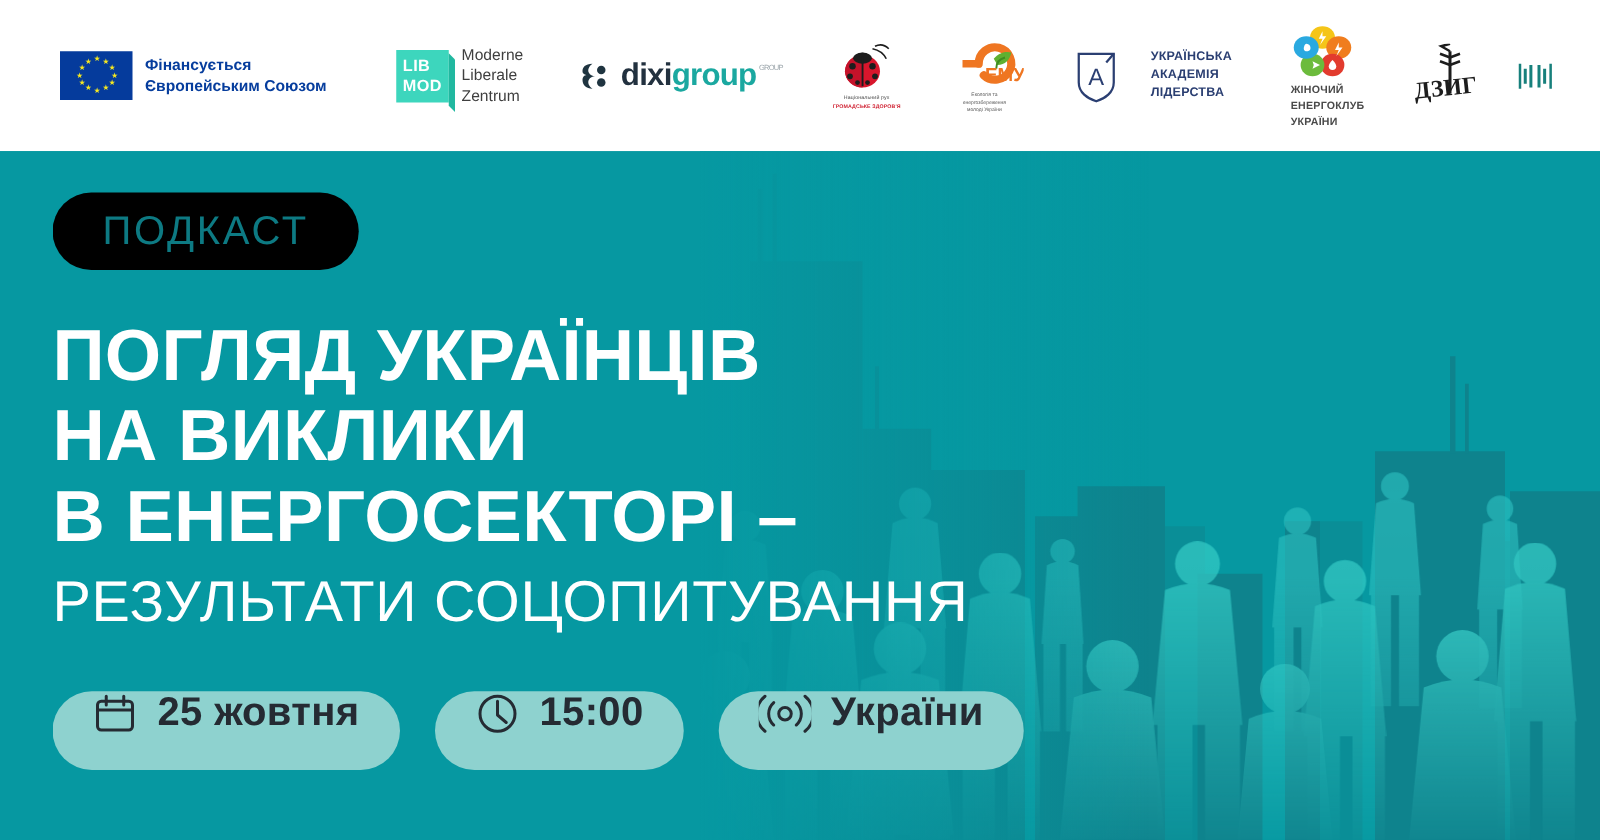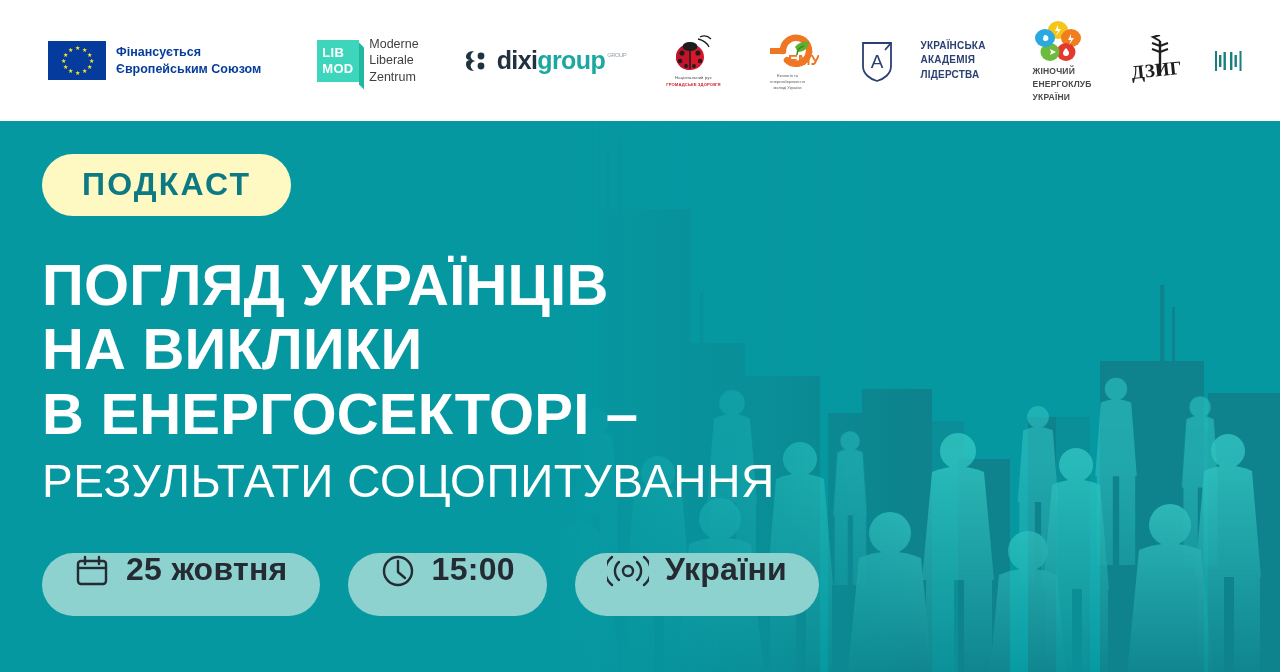--- a/index.html
+++ b/index.html
@@ -203,26 +203,26 @@
     position: absolute;
     left: 42px;
     top: 0;
     width: 900px;
     height: 551px;
   }
 
   .badge-podcast {
     position: absolute;
     top: 33px; left: 0;
-    background: #fef9c3;
+    background: #000000;
     color: #0d7a83;
     border-radius: 36px;
     padding: 14px 40px 16px 40px;
     font-size: 32px;
-    font-weight: bold;
+    font-weight: normal;
     letter-spacing: 2.2px;
     line-height: 1;
   }
 
   .headline {
     position: absolute;
     top: 120px; left: 0;
     color: #ffffff;
     font-size: 58px;
     font-weight: bold;

